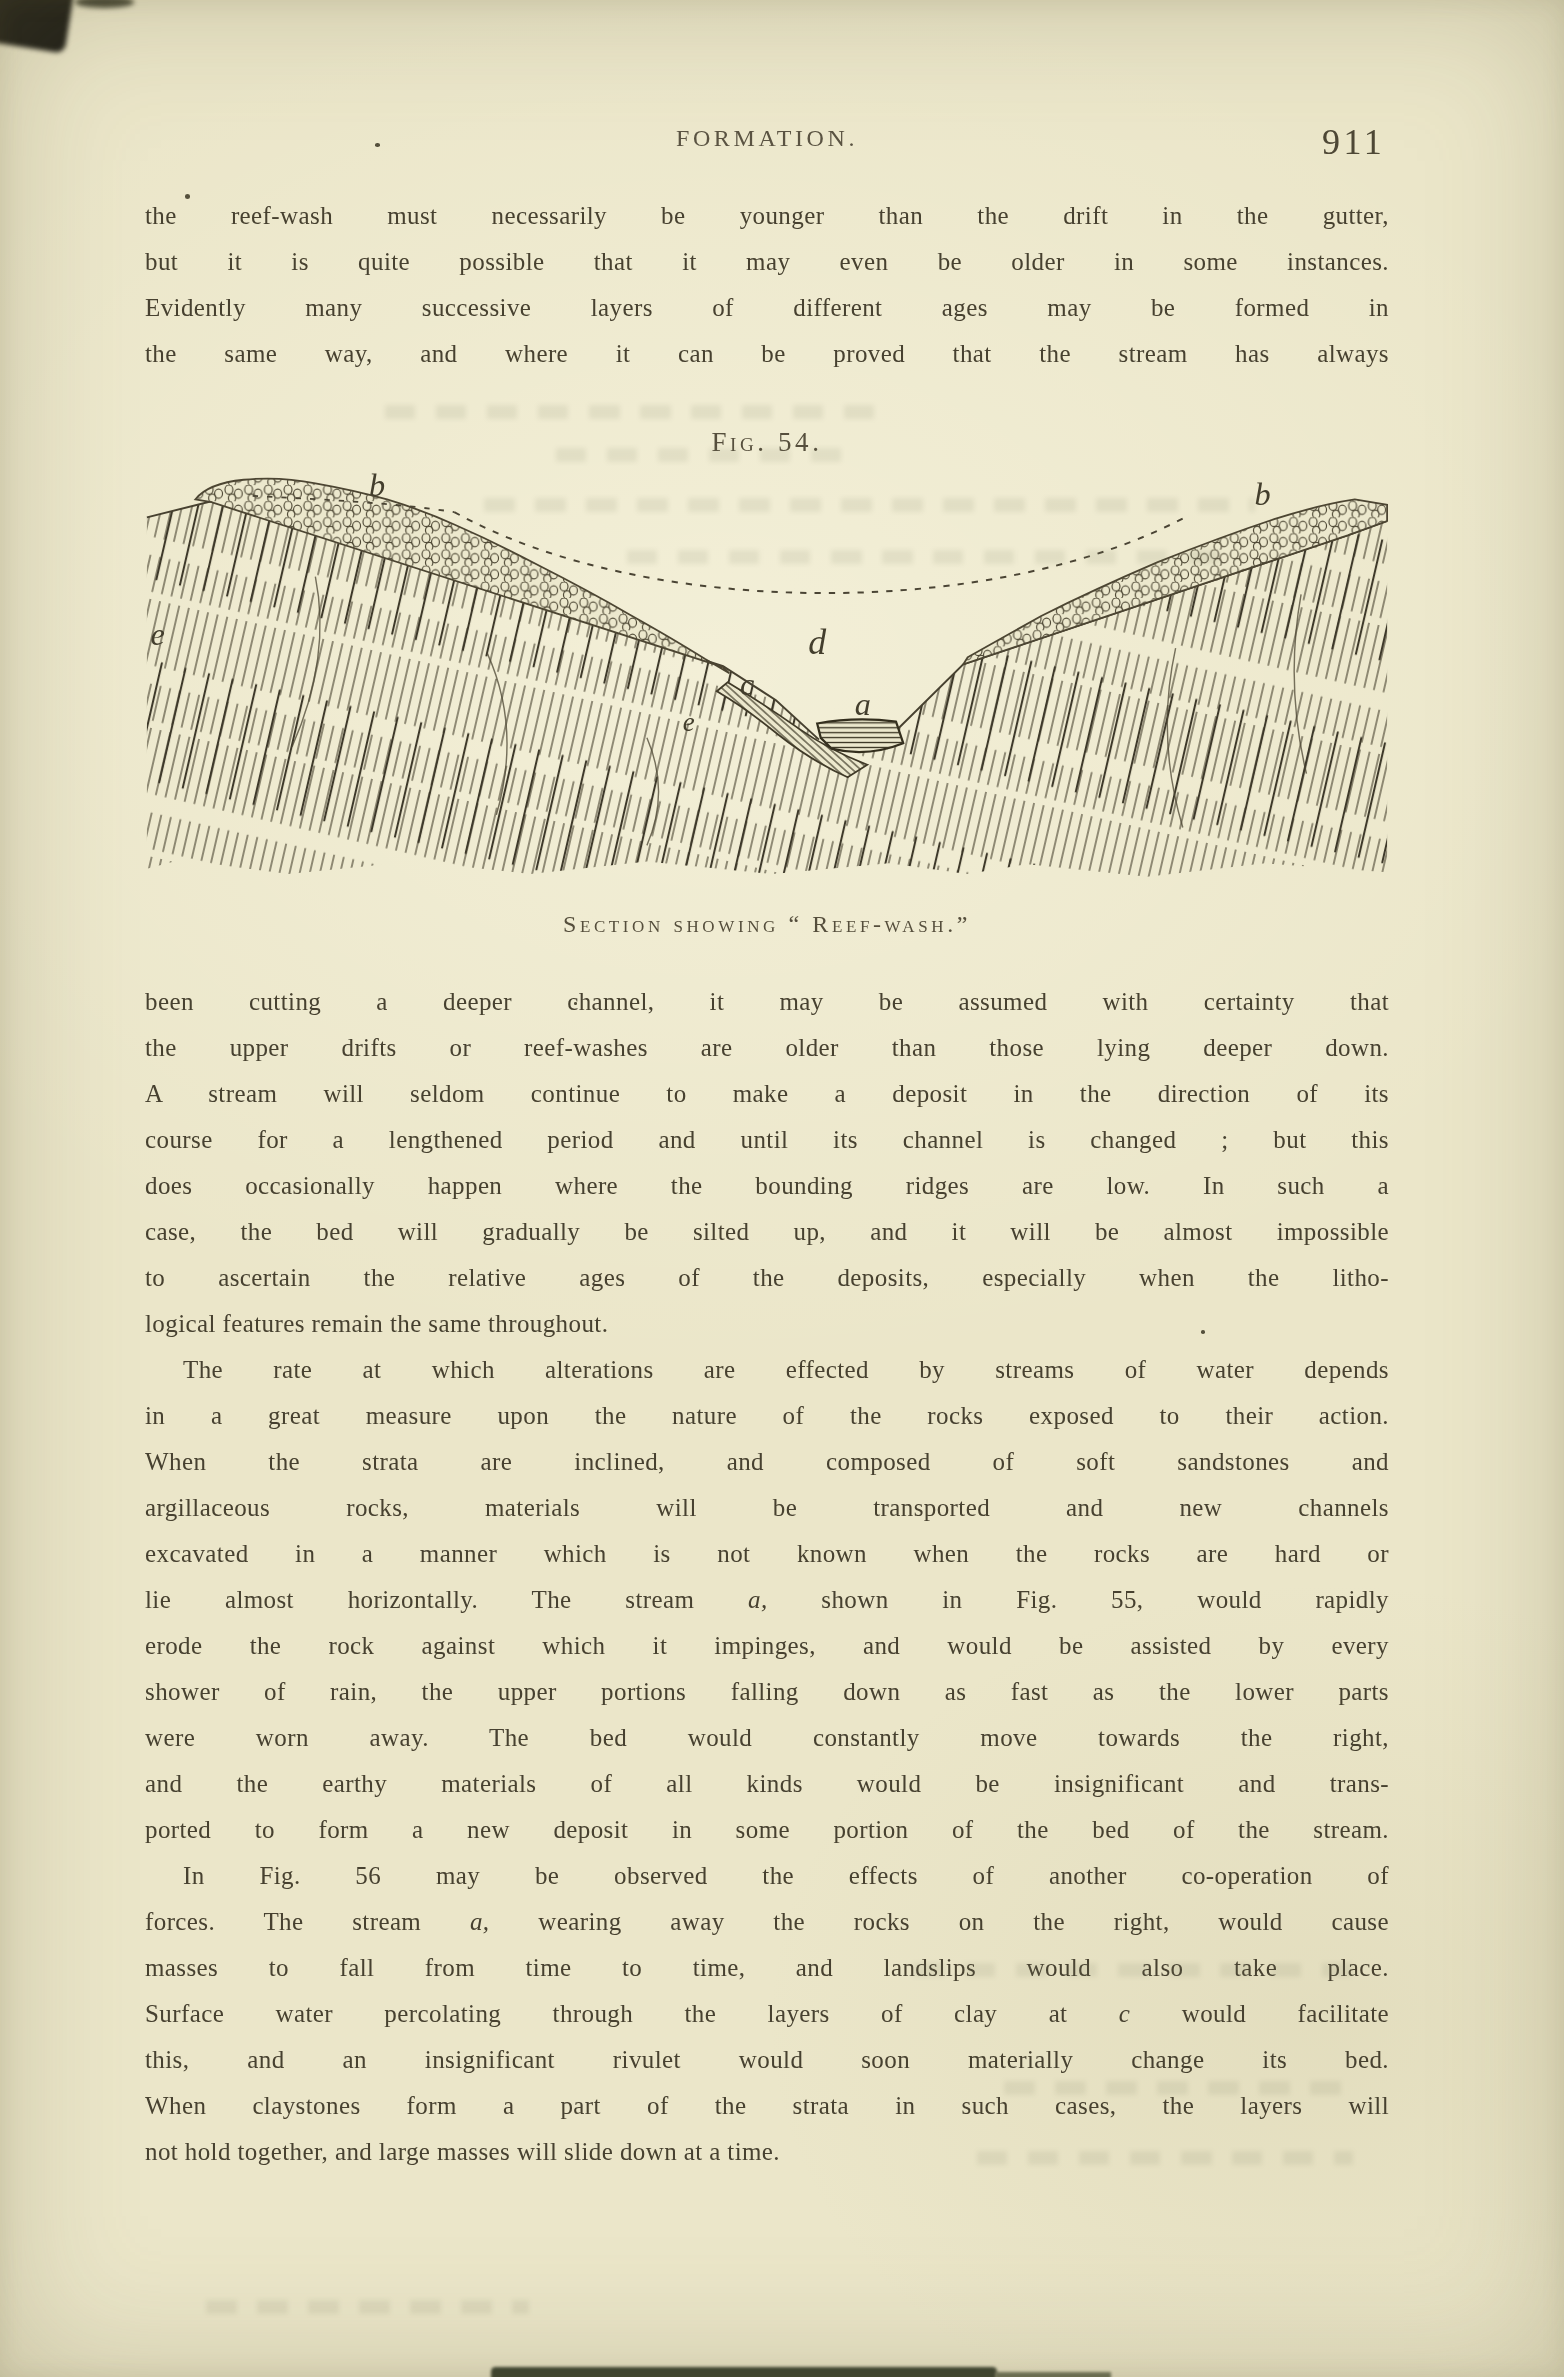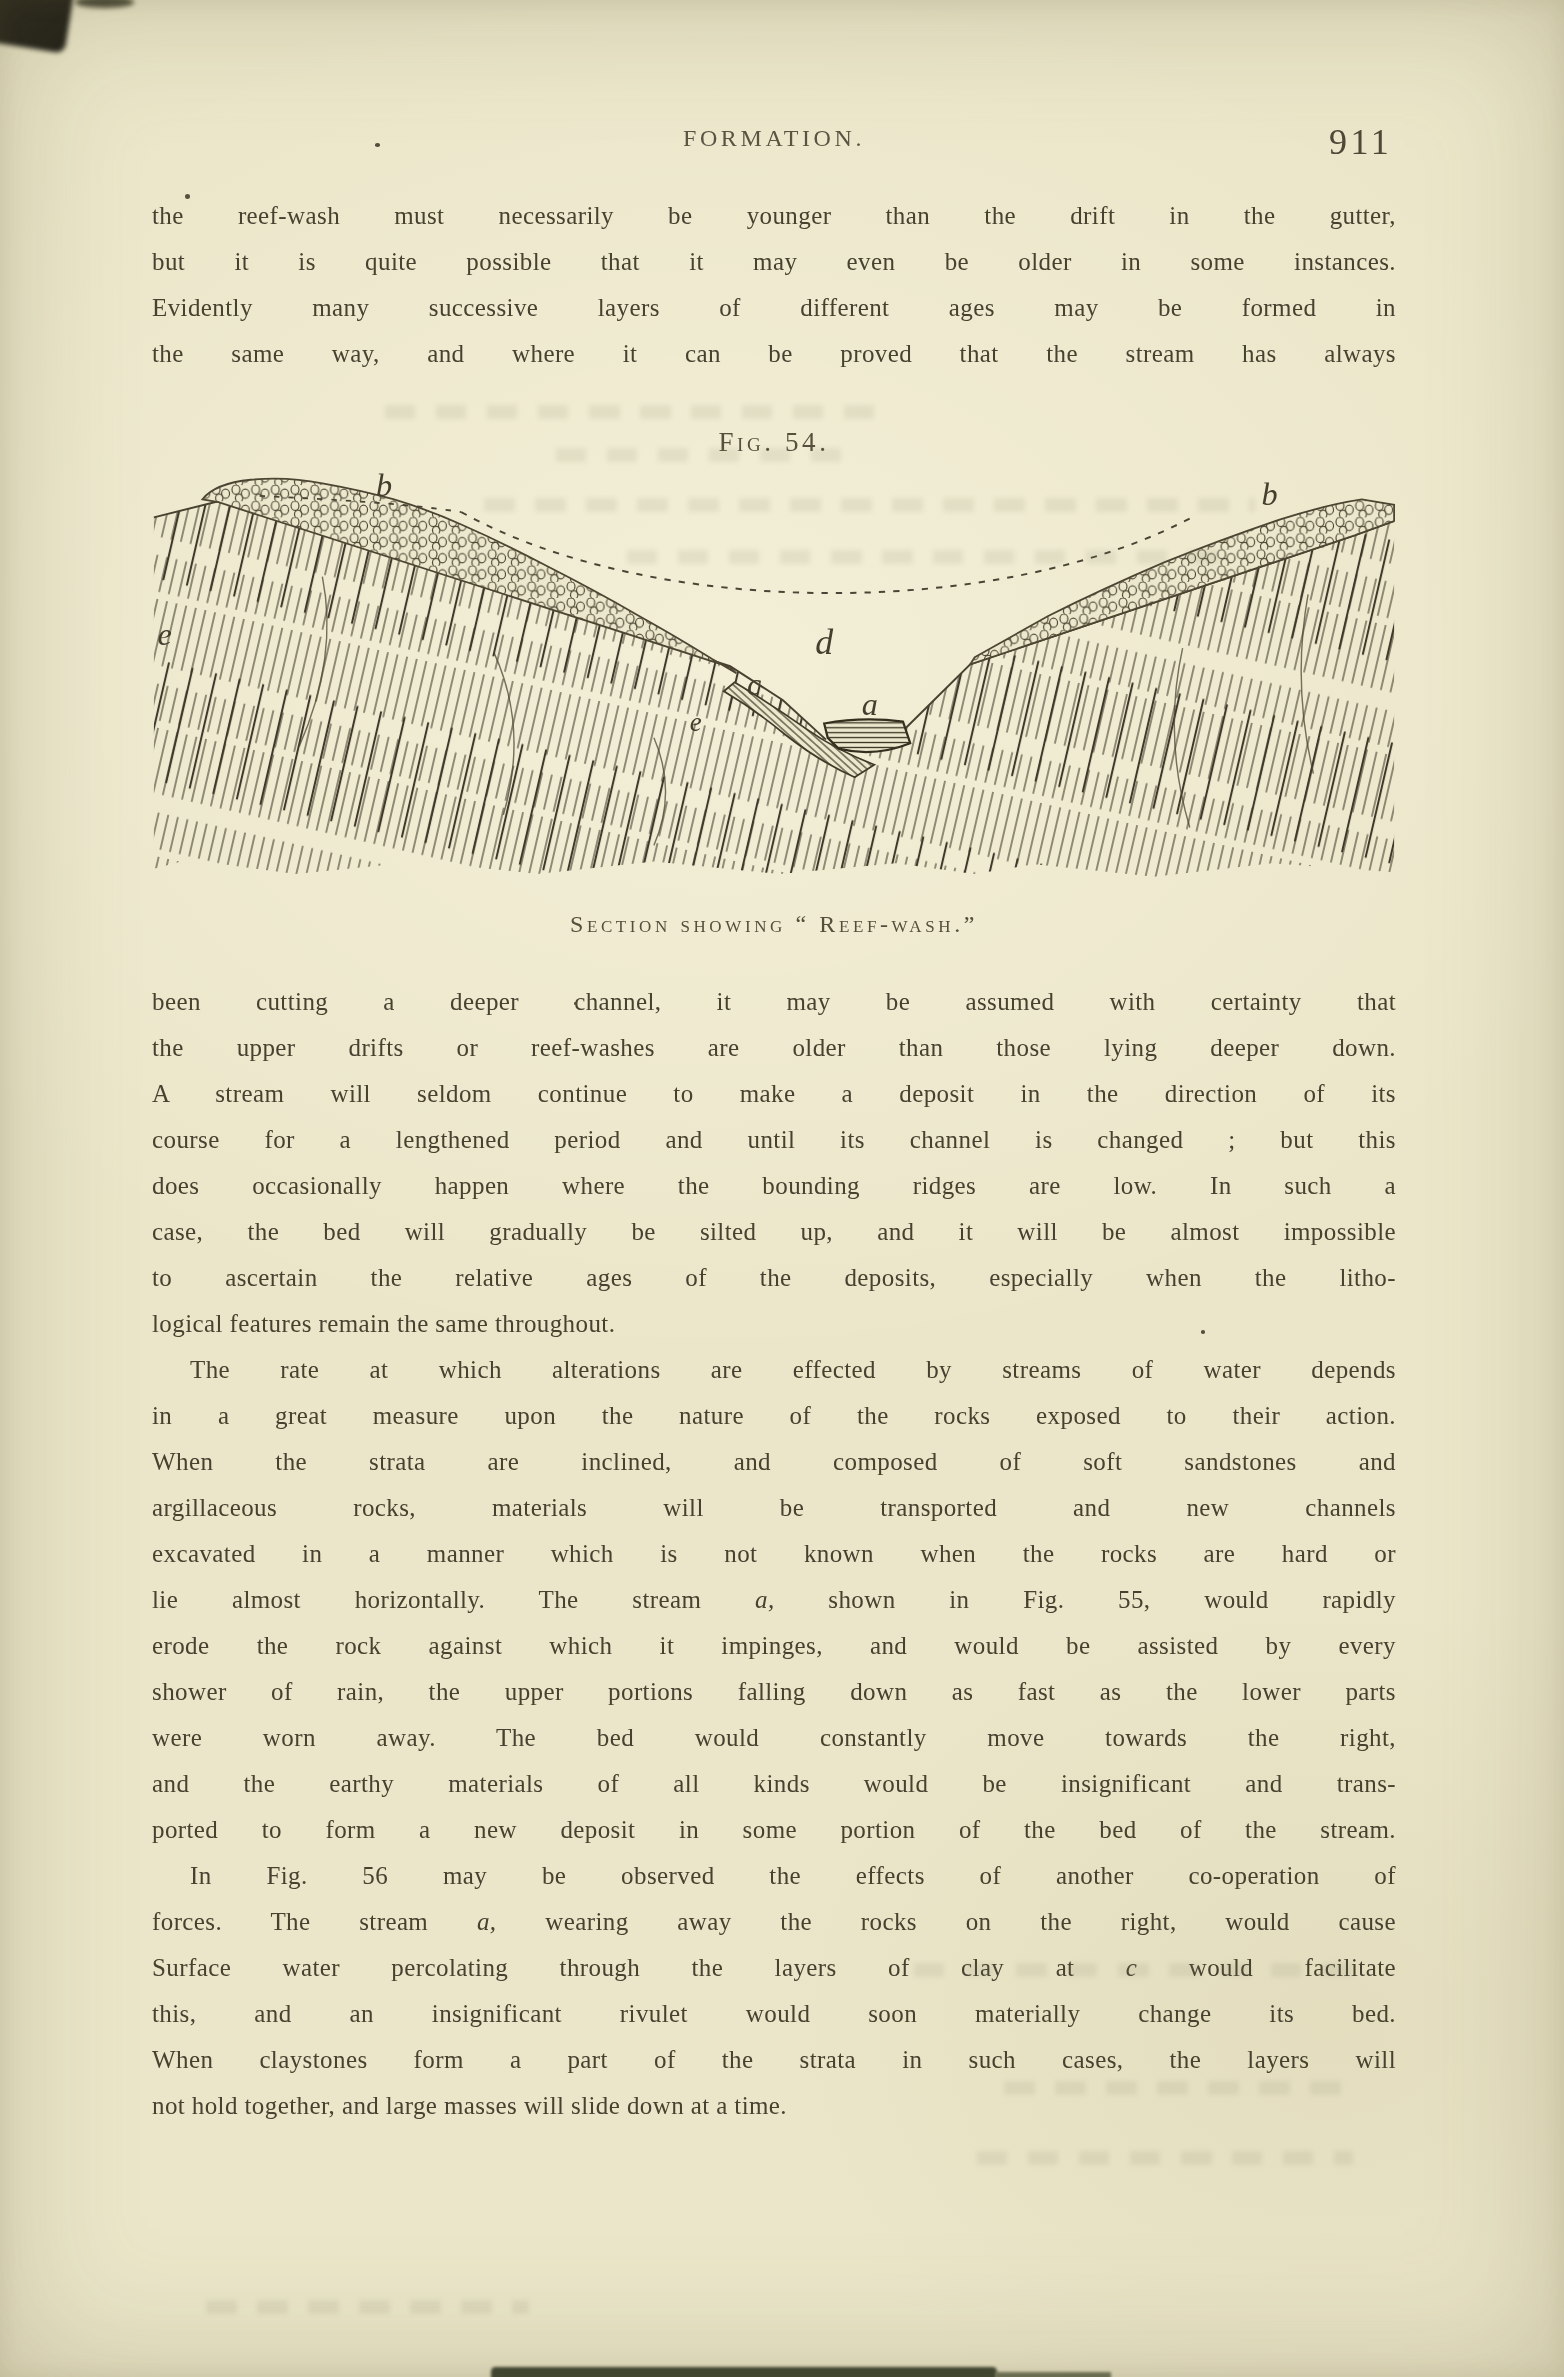--- a/index.html
+++ b/index.html
@@ -9,21 +9,21 @@
       radial-gradient(ellipse 1344px 986px at 46% 28%, rgba(255,253,237,.40), rgba(255,253,237,0) 72%),
       radial-gradient(ellipse 807px 627px at 85% 85%, rgba(190,182,140,.18), rgba(190,182,140,0) 70%),
       #ebe6c9;
     font-family:"Liberation Serif","DejaVu Serif",serif;
     color:#474130;
   }
   .page::after{
     content:"";position:absolute;inset:0;pointer-events:none;
     box-shadow:inset 0 0 134px rgba(104,96,58,.28), inset 0 0 23px rgba(104,96,58,.14);
   }
-  .content{position:absolute;left:152px;top:0;width:1244px;}
+  .content{position:absolute;left:145px;top:0;width:1244px;}
   .running-head{margin-top:125px;position:relative;text-align:center;
     font-size:24px;letter-spacing:3.6px;color:#5b5443;}
   .page-number{position:absolute;right:3.6px;top:-3.6px;font-size:36px;letter-spacing:3.6px;color:#4e4836;}
   .bt{font-size:25px;line-height:46px;letter-spacing:0.4px;}
   .intro{margin-top:41px;}
   .line{text-align:justify;text-align-last:justify;}
   .line.last{text-align-last:left;}
   .line.first{text-indent:38px;}
   em{font-style:italic;}
   .fig-label{margin-top:50px;text-align:center;font-variant:small-caps;
@@ -161,20 +161,21 @@
           <div class="line"><span>lie almost horizontally.  The stream </span><em>a,</em><span> shown in Fig. 55, would rapidly</span></div>
           <div class="line"><span>erode the rock against which it impinges, and would be assisted by every</span></div>
           <div class="line"><span>shower of rain, the upper portions falling down as fast as the lower parts</span></div>
           <div class="line"><span>were worn away.  The bed would constantly move towards the right,</span></div>
           <div class="line"><span>and the earthy materials of all kinds would be insignificant and trans-</span></div>
           <div class="line"><span>ported to form a new deposit in some portion of the bed of the stream.</span></div>
         </div>
         <div class="para">
           <div class="line first"><span>In Fig. 56 may be observed the effects of another co-operation of</span></div>
           <div class="line"><span>forces.  The stream </span><em>a,</em><span> wearing away the rocks on the right, would cause</span></div>
+          <div class="line"><span>masses to fall from time to time, and landslips would also take place.</span></div>
           <div class="line"><span>Surface water percolating through the layers of clay at </span><em>c</em><span> would facilitate</span></div>
           <div class="line"><span>this, and an insignificant rivulet would soon materially change its bed.</span></div>
           <div class="line"><span>When claystones form a part of the strata in such cases, the layers will</span></div>
           <div class="line last"><span>not hold together, and large masses will slide down at a time.</span></div>
         </div>
       </div>
 
   </div>
 
   <div class="ghost" style="left:385px;top:405px;width:502px;"></div>

